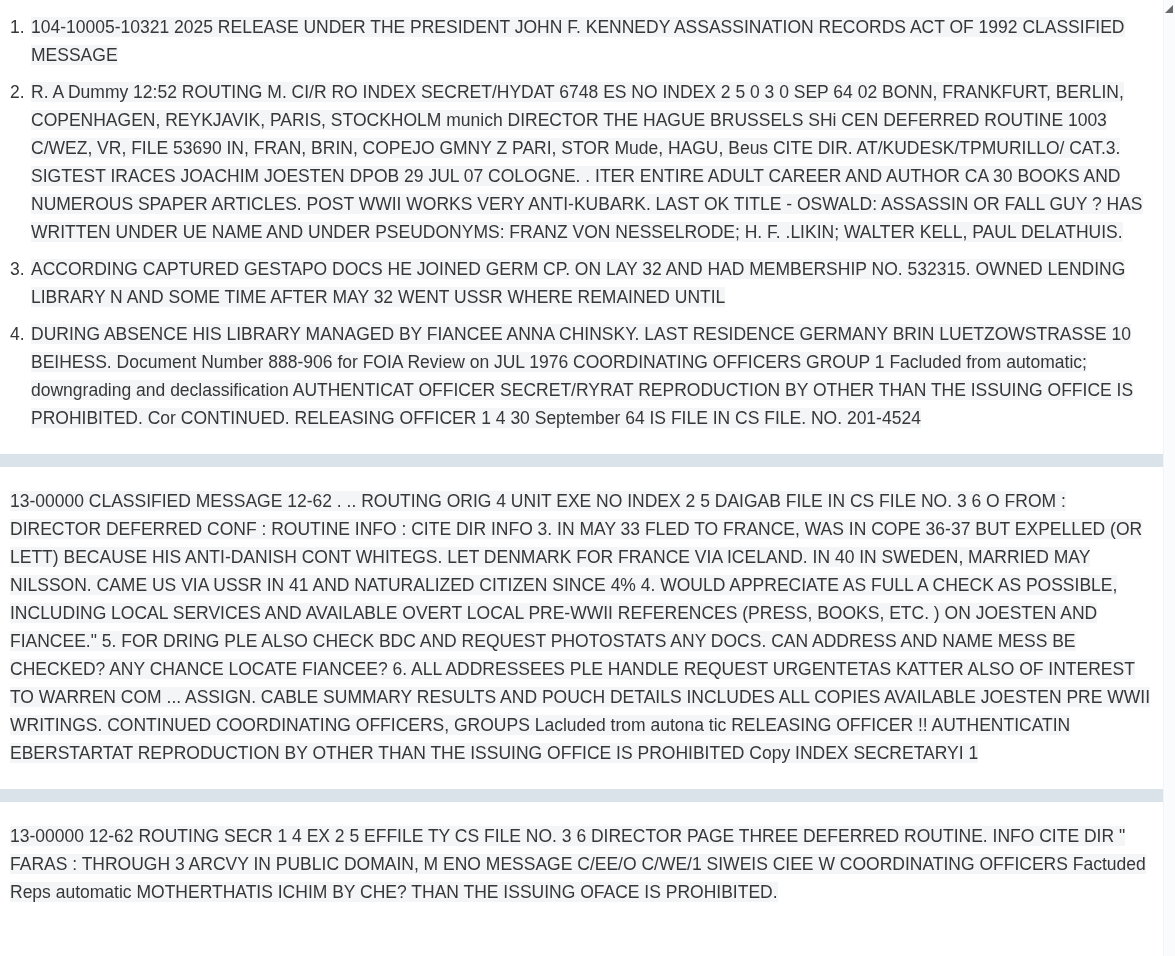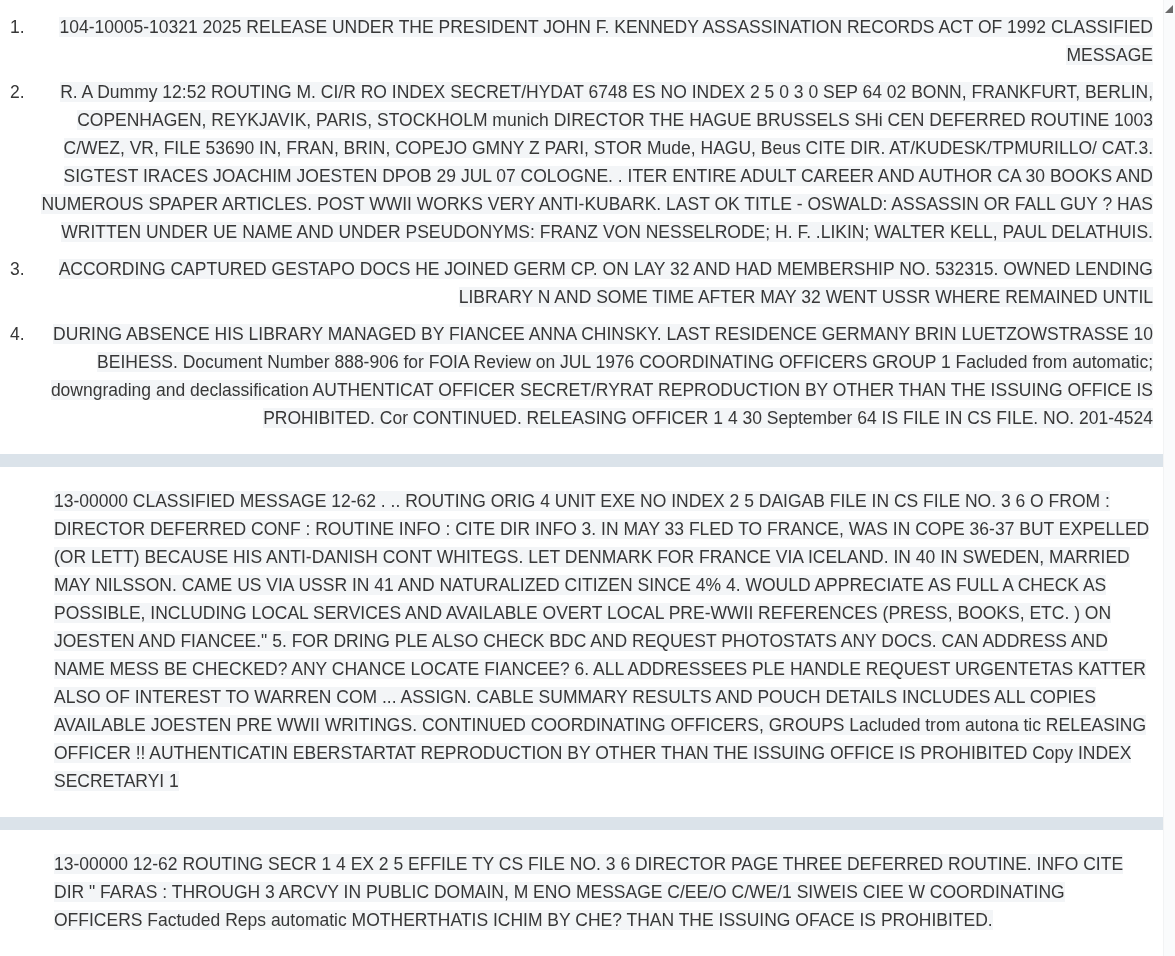--- a/index.html
+++ b/index.html
@@ -21,22 +21,22 @@
   }
   .list { padding: 0 10px; }
   .list-item {
     display: flex;
     margin-bottom: 9px;
   }
   .list-item .num {
     flex: 0 0 21px;
     white-space: nowrap;
   }
-  .list-item .txt { flex: 1; text-align: right; }
-  .para { padding: 0 10px; margin-left: 44px; }
+  .list-item .txt { flex: 1; }
+  .para { padding: 0 10px; }
   .hl { background: #f3f5f7; }
   .separator {
     height: 13px;
     background: #dbe3ea;
     margin: 22px 0 20px 0;
   }
   .scrollbar {
     position: absolute;
     top: 0;
     right: 0;

